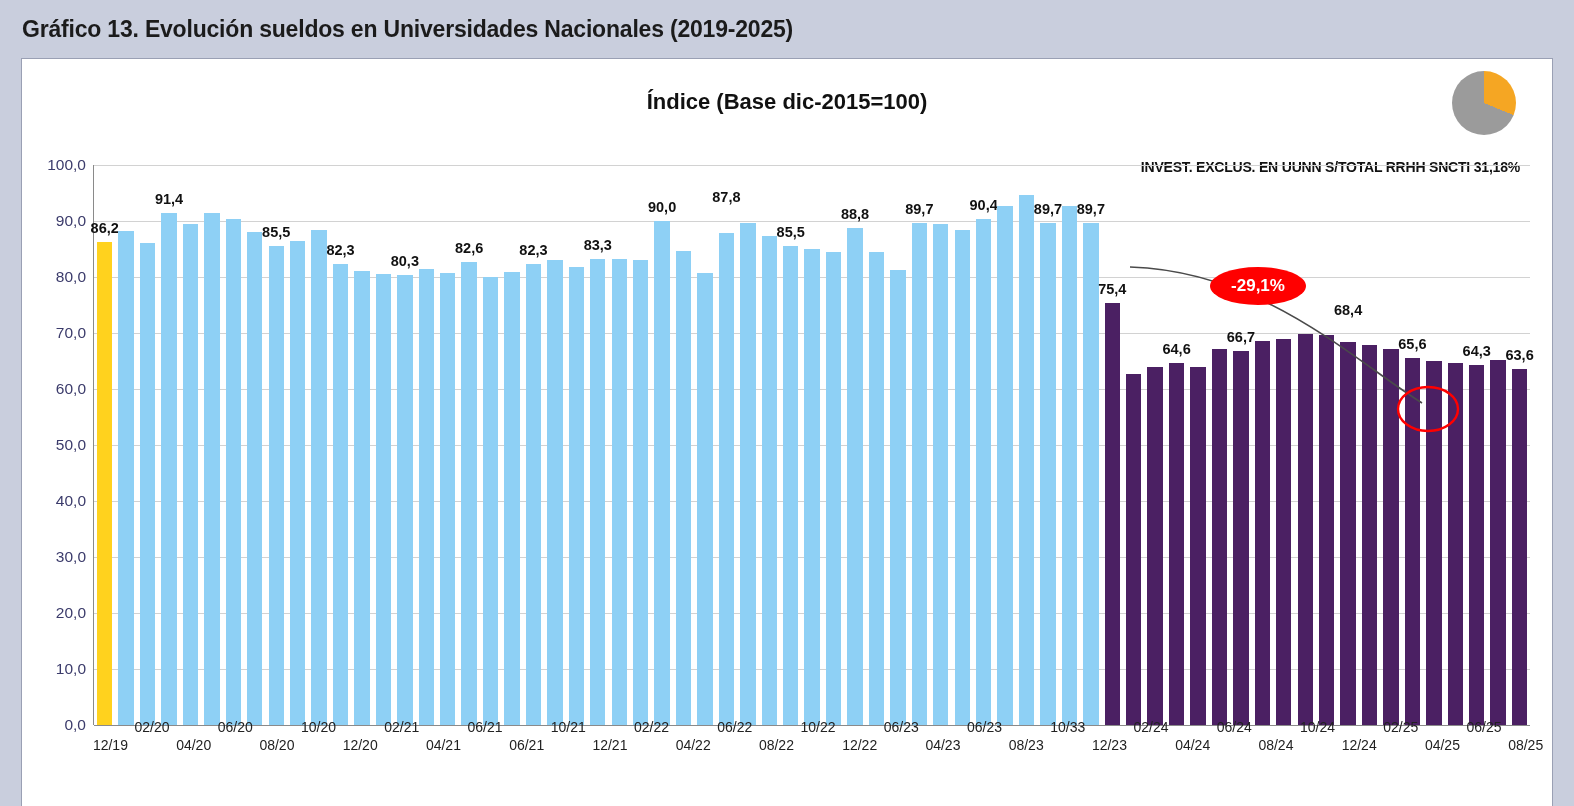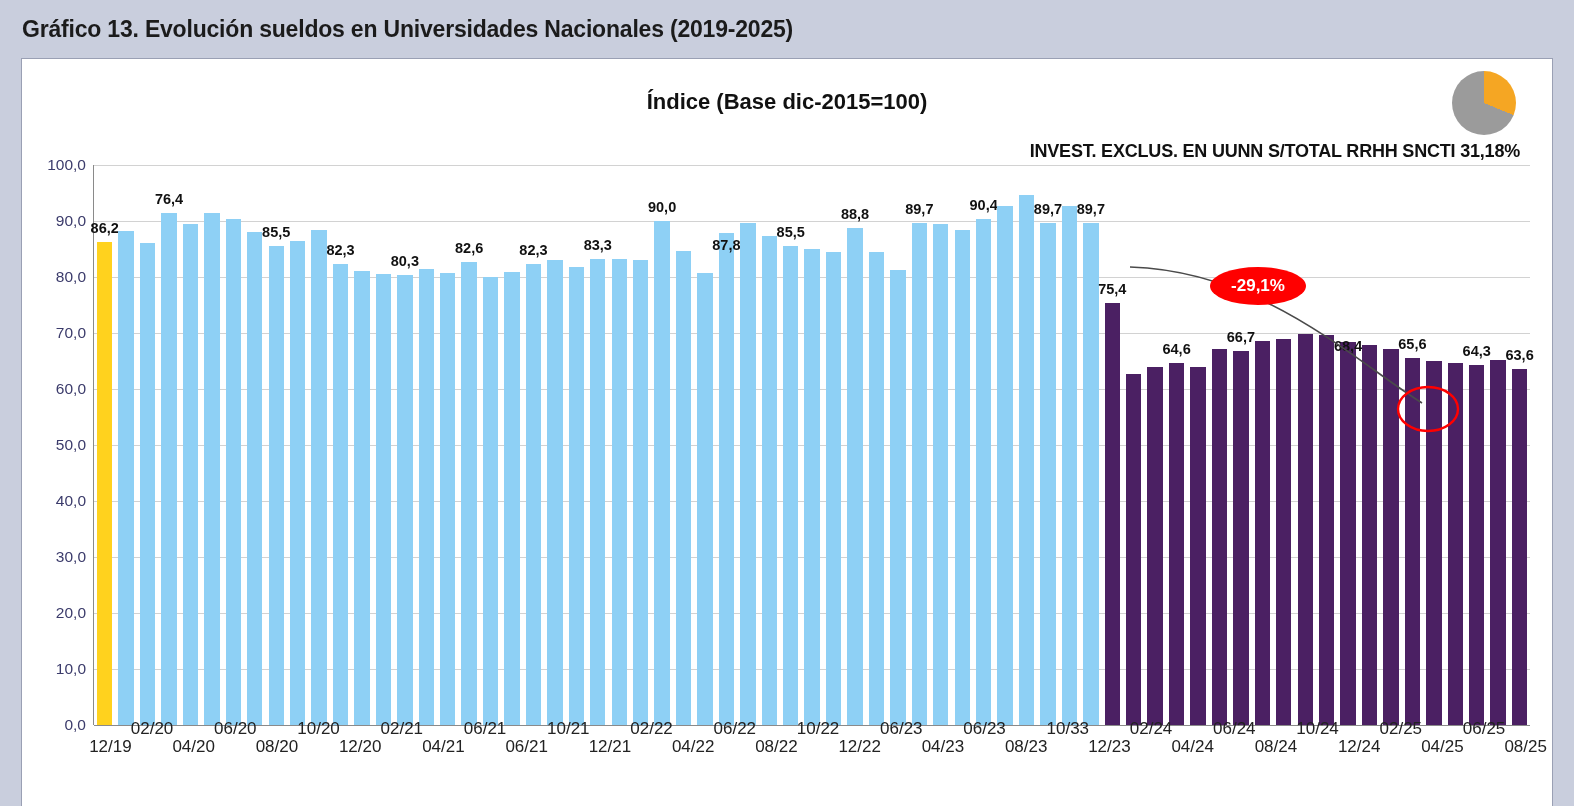--- a/index.html
+++ b/index.html
@@ -20,22 +20,22 @@
     background:#ffffff;
     border:1px solid #9aa0b4;
     box-sizing:border-box;
     text-decoration:underline;
   }
   #chart-title{
     position:absolute;left:0;top:30px;width:100%;
     text-align:center;font-size:22px;font-weight:bold;color:#111;
   }
   #subtitle-right{
-    position:absolute;right:32px;top:82px;
-    font-size:18px;font-weight:600;color:#111;
+    position:absolute;right:32px;top:100px;
+    font-size:14px;font-weight:600;color:#111;
     letter-spacing:-0.2px;
   }
   #pie{
     position:absolute;right:36px;top:12px;
     width:64px;height:64px;border-radius:50%;
     background:conic-gradient(#f5a623 0 31.18%, #9b9b9b 31.18% 100%);
   }
   
   #plot{
     position:absolute;
@@ -69,21 +69,21 @@
   .bar{
     width:72%;
     background:#8ed0f5;
   }
   .dlabel{
     position:absolute;left:50%;transform:translateX(-50%);
     font-size:14.5px;font-weight:bold;color:#111;white-space:nowrap;
   }
   .xlabel{
     position:absolute;left:50%;transform:translateX(-50%);
-    font-size:17px;color:#222;white-space:nowrap;padding-left:12px;
+    font-size:14px;color:#222;white-space:nowrap;padding-left:12px;
   }
   .xlabel.low{top:572px;}
   .xlabel.high{top:554px;}
   #xlabels{position:absolute;left:72px;top:106px;width:1436px;height:0;}
   #xslots{position:absolute;left:0;top:0;width:100%;height:0;display:flex;}
   .x-slot{flex:1 1 0;position:relative;height:0;}
   #annot-svg{
     position:absolute;left:0;top:0;width:1532px;height:730px;
     pointer-events:none;
   }
@@ -139,21 +139,21 @@
           <div class="dlabel" style="bottom: 488.72px;">86,2</div>
         </div>
         <div class="bar-slot">
           <div class="bar" style="background: rgb(142, 208, 245); height: 493.92px;"></div>
         </div>
         <div class="bar-slot">
           <div class="bar" style="background: rgb(142, 208, 245); height: 481.6px;"></div>
         </div>
         <div class="bar-slot">
           <div class="bar" style="background: rgb(142, 208, 245); height: 511.84px;"></div>
-          <div class="dlabel" style="bottom: 517.84px;">76,4</div>
+          <div class="dlabel" style="bottom: 517.84px;">91,4</div>
         </div>
         <div class="bar-slot">
           <div class="bar" style="background: rgb(142, 208, 245); height: 501.2px;"></div>
         </div>
         <div class="bar-slot">
           <div class="bar" style="background: rgb(142, 208, 245); height: 512.4px;"></div>
         </div>
         <div class="bar-slot">
           <div class="bar" style="background: rgb(142, 208, 245); height: 505.68px;"></div>
         </div>
@@ -225,21 +225,21 @@
           <div class="dlabel" style="bottom: 510px;">90,0</div>
         </div>
         <div class="bar-slot">
           <div class="bar" style="background: rgb(142, 208, 245); height: 474.32px;"></div>
         </div>
         <div class="bar-slot">
           <div class="bar" style="background: rgb(142, 208, 245); height: 452.48px;"></div>
         </div>
         <div class="bar-slot">
           <div class="bar" style="background: rgb(142, 208, 245); height: 491.68px;"></div>
-          <div class="dlabel" style="bottom: 472px; margin-top: 25px;">87,8</div>
+          <div class="dlabel" style="bottom: 520px; margin-top: 25px;">87,8</div>
         </div>
         <div class="bar-slot">
           <div class="bar" style="background: rgb(142, 208, 245); height: 502.32px;"></div>
         </div>
         <div class="bar-slot">
           <div class="bar" style="background: rgb(142, 208, 245); height: 489.44px;"></div>
         </div>
         <div class="bar-slot">
           <div class="bar" style="background: rgb(142, 208, 245); height: 478.8px;"></div>
           <div class="dlabel" style="bottom: 484.8px;">85,5</div>
@@ -322,21 +322,21 @@
           <div class="bar" style="background: rgb(75, 32, 99); height: 386.4px;"></div>
         </div>
         <div class="bar-slot">
           <div class="bar" style="background: rgb(75, 32, 99); height: 390.88px;"></div>
         </div>
         <div class="bar-slot">
           <div class="bar" style="background: rgb(75, 32, 99); height: 390.32px;"></div>
         </div>
         <div class="bar-slot">
           <div class="bar" style="background: rgb(75, 32, 99); height: 383.04px;"></div>
-          <div class="dlabel" style="bottom: 371px;">68,4</div>
+          <div class="dlabel" style="bottom: 407px;">68,4</div>
         </div>
         <div class="bar-slot">
           <div class="bar" style="background: rgb(75, 32, 99); height: 380.24px;"></div>
         </div>
         <div class="bar-slot">
           <div class="bar" style="background: rgb(75, 32, 99); height: 376.32px;"></div>
         </div>
         <div class="bar-slot">
           <div class="bar" style="background: rgb(75, 32, 99); height: 367.36px;"></div>
           <div class="dlabel" style="bottom: 373.36px;">65,6</div>

